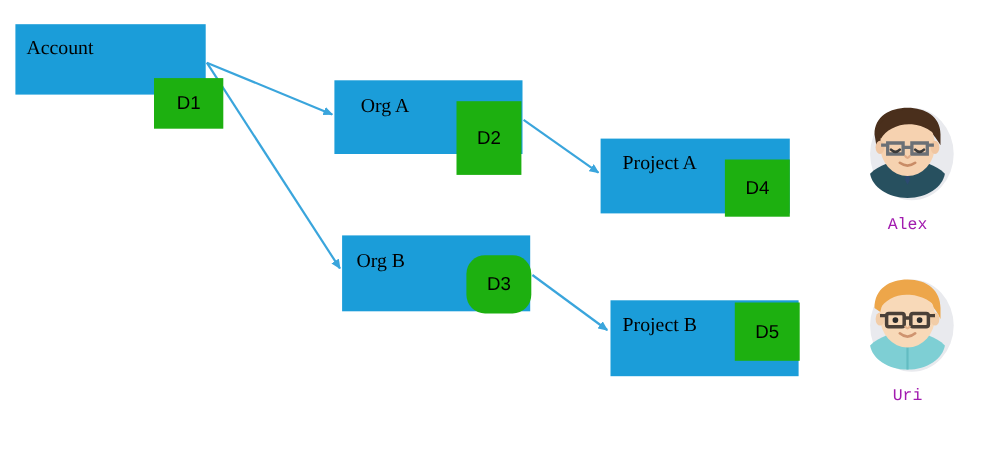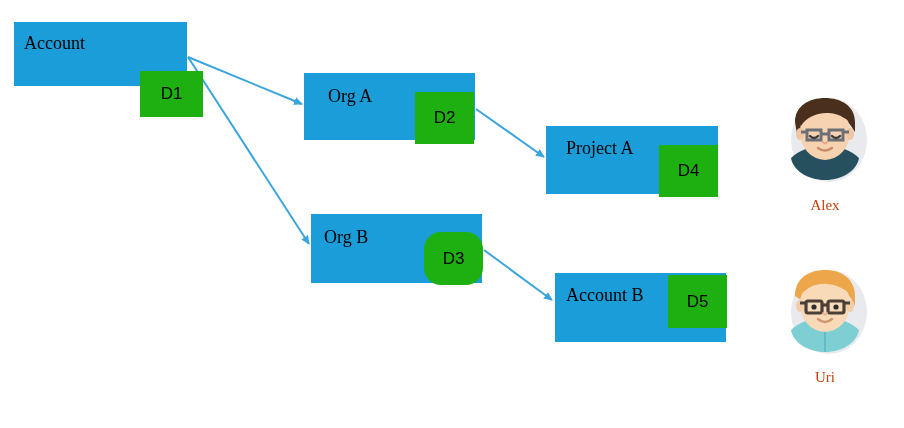--- a/index.html
+++ b/index.html
@@ -62,22 +62,22 @@
   }
   .person-avatar {
     position: relative;
     width: 96px;
     height: 96px;
     margin: 0 auto;
   }
   .person-name {
     margin-top: 8px;
     font-size: 15px;
-    color: #c2410c;
-    font-family: Liberation Serif, serif;
+    color: #a21caf;
+    font-family: Liberation Mono, monospace;
     line-height: 18px;
   }
 </style>
 </head>
 <body>
 
 <div id="canvas">
 
   <svg id="edges" viewBox="0 0 904 428">
     <defs>
@@ -97,21 +97,21 @@
     <div class="node-main" style="left:14px; top:22px; width:173px; height:64px;"></div>
     <div class="node-label" style="left:24px; top:33px;">Account</div>
     <div class="node-badge" style="left:140px; top:42px; width:63px; height:46px;margin-top:29px;">
       <span>D1</span>
     </div>
   </div>
 
   <div class="node">
     <div class="node-main" style="left:304px; top:73px; width:171px; height:67px;"></div>
     <div class="node-label" style="left:328px; top:86px;">Org A</div>
-    <div class="node-badge" style="left:415px; top:92px; width:59px; height:52px;">
+    <div class="node-badge" style="left:415px; top:92px; width:59px; height:67px;">
       <span>D2</span>
     </div>
   </div>
 
   <div class="node">
     <div class="node-main" style="left:311px; top:214px; width:171px; height:69px;"></div>
     <div class="node-label" style="left:308px; top:227px;margin-left:16px;">Org B</div>
     <div class="node-badge" style="left:424px; top:232px; width:59px; height:53px;border-radius:17px;">
       <span>D3</span>
     </div>
@@ -120,21 +120,21 @@
   <div class="node">
     <div class="node-main" style="left:546px; top:126px; width:172px; height:68px;"></div>
     <div class="node-label" style="left:566px; top:138px;">Project A</div>
     <div class="node-badge" style="left:659px; top:145px; width:59px; height:52px;">
       <span>D4</span>
     </div>
   </div>
 
   <div class="node">
     <div class="node-main" style="left:555px; top:273px; width:171px; height:69px;"></div>
-    <div class="node-label" style="left:566px; top:285px;">Account B</div>
+    <div class="node-label" style="left:566px; top:285px;">Project B</div>
     <div class="node-badge" style="left:668px; top:275px; width:59px; height:53px;">
       <span>D5</span>
     </div>
   </div>
 
   <div class="person" style="left:777px; top:92px;">
     <div class="person-avatar">
       <svg viewBox="0 0 96 96" width="96" height="96">
         <ellipse cx="52" cy="48" rx="38" ry="42" fill="#e9eaee"></ellipse>
         <path d="M48 88 C30 88 16 78 14 66 C22 58 34 54 48 54 C62 54 74 58 82 66 C80 78 66 88 48 88 Z" fill="#27505f"></path>
@@ -152,21 +152,21 @@
         <path d="M66 40 L72 40" stroke="#6b7076" stroke-width="3"></path>
         <path d="M33 44 Q37 48 41 44" stroke="#3a3a3a" stroke-width="2.4" fill="none" stroke-linecap="round"></path>
         <path d="M55 44 Q59 48 63 44" stroke="#3a3a3a" stroke-width="2.4" fill="none" stroke-linecap="round"></path>
         <path d="M41 56 Q48 61 55 56" stroke="#c98c66" stroke-width="2.4" fill="none" stroke-linecap="round"></path>
         <path d="M46 50 Q48 53 50 50" stroke="#e0ab87" stroke-width="2" fill="none" stroke-linecap="round"></path>
       </svg>
     </div>
     <div class="person-name">Alex</div>
   </div>
 
-  <div class="person" style="left:777px; top:264px;">
+  <div class="person" style="left:777px; top:248px;">
     <div class="person-avatar">
       <svg viewBox="0 0 96 96" width="96" height="96">
         <ellipse cx="52" cy="48" rx="38" ry="42" fill="#e9eaee"></ellipse>
         <path d="M48 88 C30 88 16 78 14 66 C22 58 34 54 48 54 C62 54 74 58 82 66 C80 78 66 88 48 88 Z" fill="#7ecfd4"></path>
         <path d="M38 54 L48 66 L58 54 L52 52 L44 52 Z" fill="#c9eef0"></path>
         <path d="M47 60 L49 60 L49 88 L47 88 Z" fill="#63bcc2"></path>
         <path d="M18 32 C18 14 32 6 48 6 C66 6 78 16 78 32 L78 42 C74 34 70 26 58 24 C44 22 32 26 24 36 Z" fill="#eda64a"></path>
         <ellipse cx="48" cy="40" rx="25" ry="28" fill="#f8d9b8"></ellipse>
         <path d="M20 24 C28 10 44 5 56 9 C70 13 78 24 77 34 C70 26 62 21 50 20 C38 19 28 24 22 34 Z" fill="#eda64a"></path>
         <ellipse cx="23" cy="42" rx="4" ry="6" fill="#f2cda8"></ellipse>

